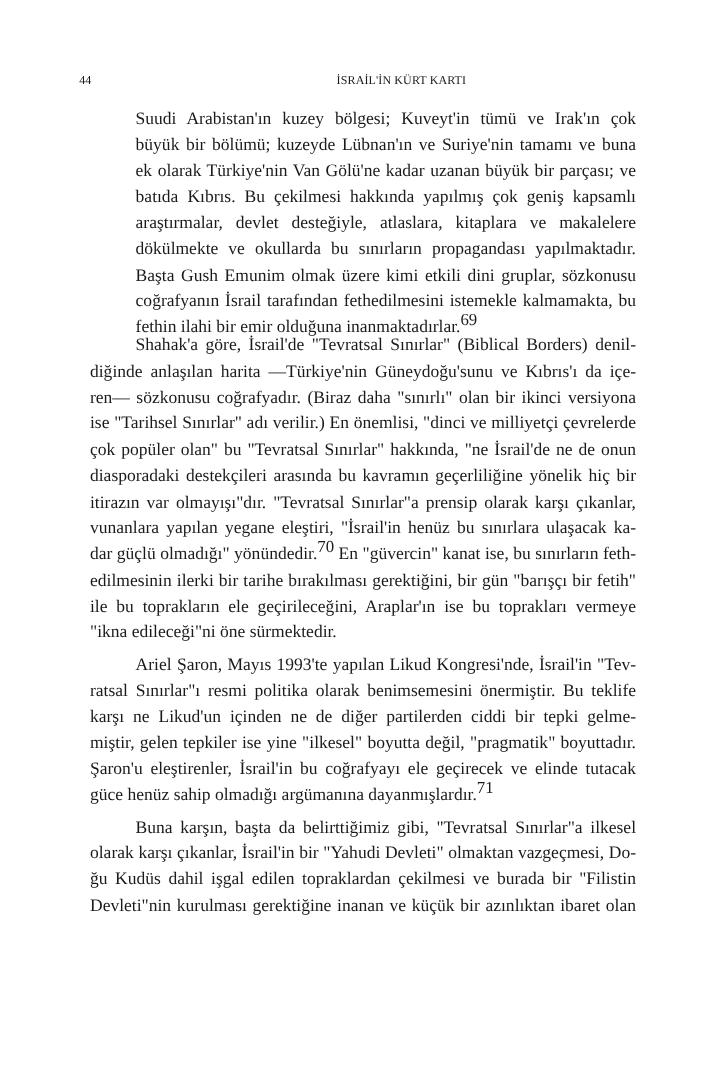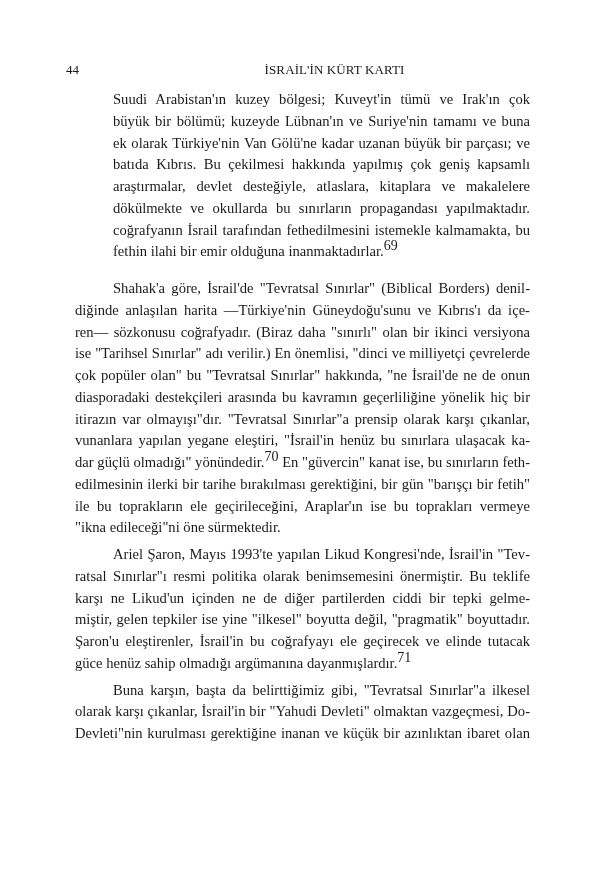--- a/index.html
+++ b/index.html
@@ -1,18 +1,18 @@
 <!DOCTYPE html>
 <html><head>
 <meta charset="utf-8">
 <style>
   html, body { margin: 0; padding: 0; background: #ffffff; }
   body { width: 605px; height: 888px; position: relative; overflow: hidden;
          font-family: "Liberation Serif", "DejaVu Serif", serif; color: #1a1a1a; }
-  .header { position: absolute; top: 62px; left: 0; width: 605px; height: 20px; font-size: 13px; }
+  .header { position: absolute; top: 62px; left: 0; width: 605px; height: 20px; font-size: 10px; }
   .page-number { position: absolute; left: 66px; top: 0; }
   .running-title { position: absolute; left: 0; width: 605px; text-align: center; top: 0; letter-spacing: 0.1px; padding-left: 32px; }
   .block { position: absolute; font-size: 14.6px; line-height: 21.75px; }
   .line { display: block; height: 21.75px; white-space: nowrap; text-align: justify; text-align-last: justify; }
   .line.last { text-align-last: left; }
   .quote { left: 113px; width: 417px; top: 89px; }
   .body-text { left: 75px; width: 455px; top: 278px; }
   .line.indent { padding-left: 38px; }
   .para-gap { height: 5px; }
   sup { font-size: 14px; line-height: 0; vertical-align: 6px; }
@@ -25,20 +25,21 @@
   <span class="running-title">İSRAİL'İN KÜRT KARTI</span>
 </div>
 
 <div class="block quote" id="quote">
     <span class="line "><span>Suudi Arabistan'ın kuzey bölgesi; Kuveyt'in tümü ve Irak'ın çok</span></span>
     <span class="line "><span>büyük bir bölümü; kuzeyde Lübnan'ın ve Suriye'nin tamamı ve buna</span></span>
     <span class="line "><span>ek olarak Türkiye'nin Van Gölü'ne kadar uzanan büyük bir parçası; ve</span></span>
     <span class="line "><span>batıda Kıbrıs. Bu çekilmesi hakkında yapılmış çok geniş kapsamlı</span></span>
     <span class="line "><span>araştırmalar, devlet desteğiyle, atlaslara, kitaplara ve makalelere</span></span>
     <span class="line "><span>dökülmekte ve okullarda bu sınırların propagandası yapılmaktadır.</span></span>
+    <span class="line "><span>Başta Gush Emunim olmak üzere kimi etkili dini gruplar, sözkonusu</span></span>
     <span class="line "><span>coğrafyanın İsrail tarafından fethedilmesini istemekle kalmamakta, bu</span></span>
     <span class="line last"><span>fethin ilahi bir emir olduğuna inanmaktadırlar.</span><sup>69</sup></span>
   </div>
 
 <div class="block body-text" id="body">
     <div>
       <span class="line indent"><span>Shahak'a göre, İsrail'de "Tevratsal Sınırlar" (Biblical Borders) denil-</span></span>
       <span class="line "><span>diğinde anlaşılan harita —Türkiye'nin Güneydoğu'sunu ve Kıbrıs'ı da içe-</span></span>
       <span class="line "><span>ren— sözkonusu coğrafyadır. (Biraz daha "sınırlı" olan bir ikinci versiyona</span></span>
       <span class="line "><span>ise "Tarihsel Sınırlar" adı verilir.) En önemlisi, "dinci ve milliyetçi çevrelerde</span></span>
@@ -57,15 +58,16 @@
       <span class="line "><span>ratsal Sınırlar"ı resmi politika olarak benimsemesini önermiştir. Bu teklife</span></span>
       <span class="line "><span>karşı ne Likud'un içinden ne de diğer partilerden ciddi bir tepki gelme-</span></span>
       <span class="line "><span>miştir, gelen tepkiler ise yine "ilkesel" boyutta değil, "pragmatik" boyuttadır.</span></span>
       <span class="line "><span>Şaron'u eleştirenler, İsrail'in bu coğrafyayı ele geçirecek ve elinde tutacak</span></span>
       <span class="line last"><span>güce henüz sahip olmadığı argümanına dayanmışlardır.</span><sup>71</sup></span>
     </div>
     <div class="para-gap"></div>
     <div>
       <span class="line indent"><span>Buna karşın, başta da belirttiğimiz gibi, "Tevratsal Sınırlar"a ilkesel</span></span>
       <span class="line "><span>olarak karşı çıkanlar, İsrail'in bir "Yahudi Devleti" olmaktan vazgeçmesi, Do-</span></span>
+      <span class="line "><span>ğu Kudüs dahil işgal edilen topraklardan çekilmesi ve burada bir "Filistin</span></span>
       <span class="line "><span>Devleti"nin kurulması gerektiğine inanan ve küçük bir azınlıktan ibaret olan</span></span>
     </div>
   </div>
 
 </body></html>

